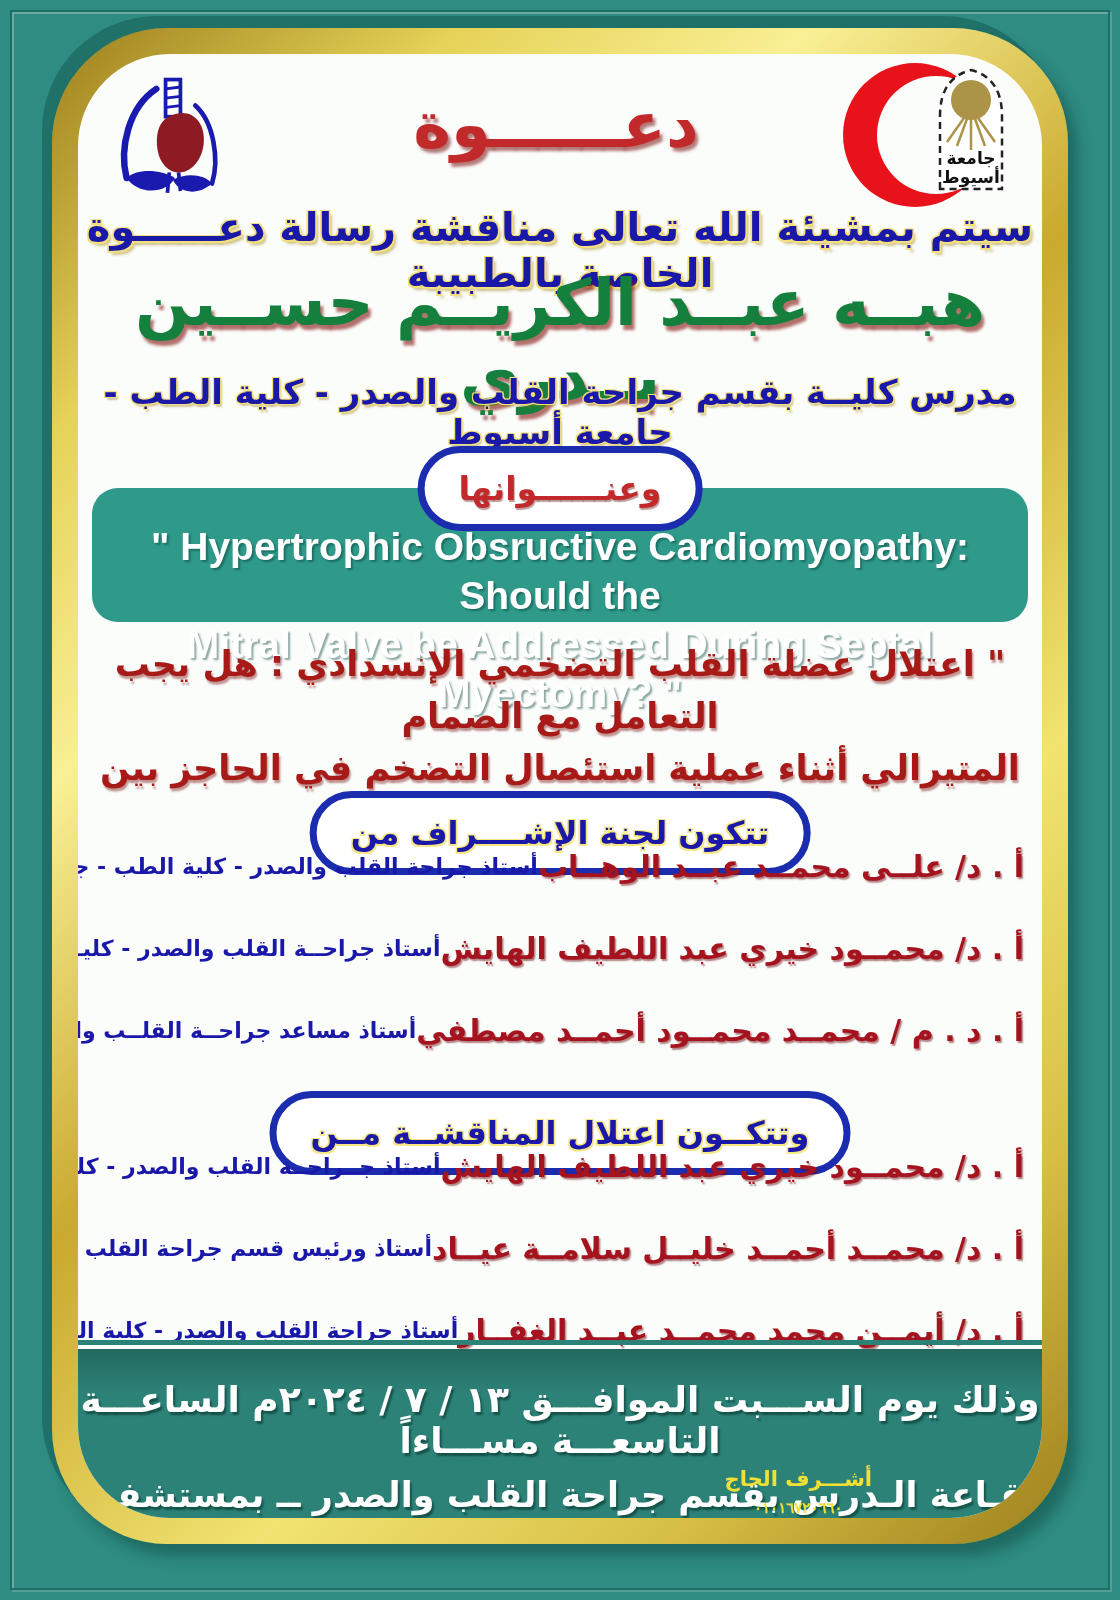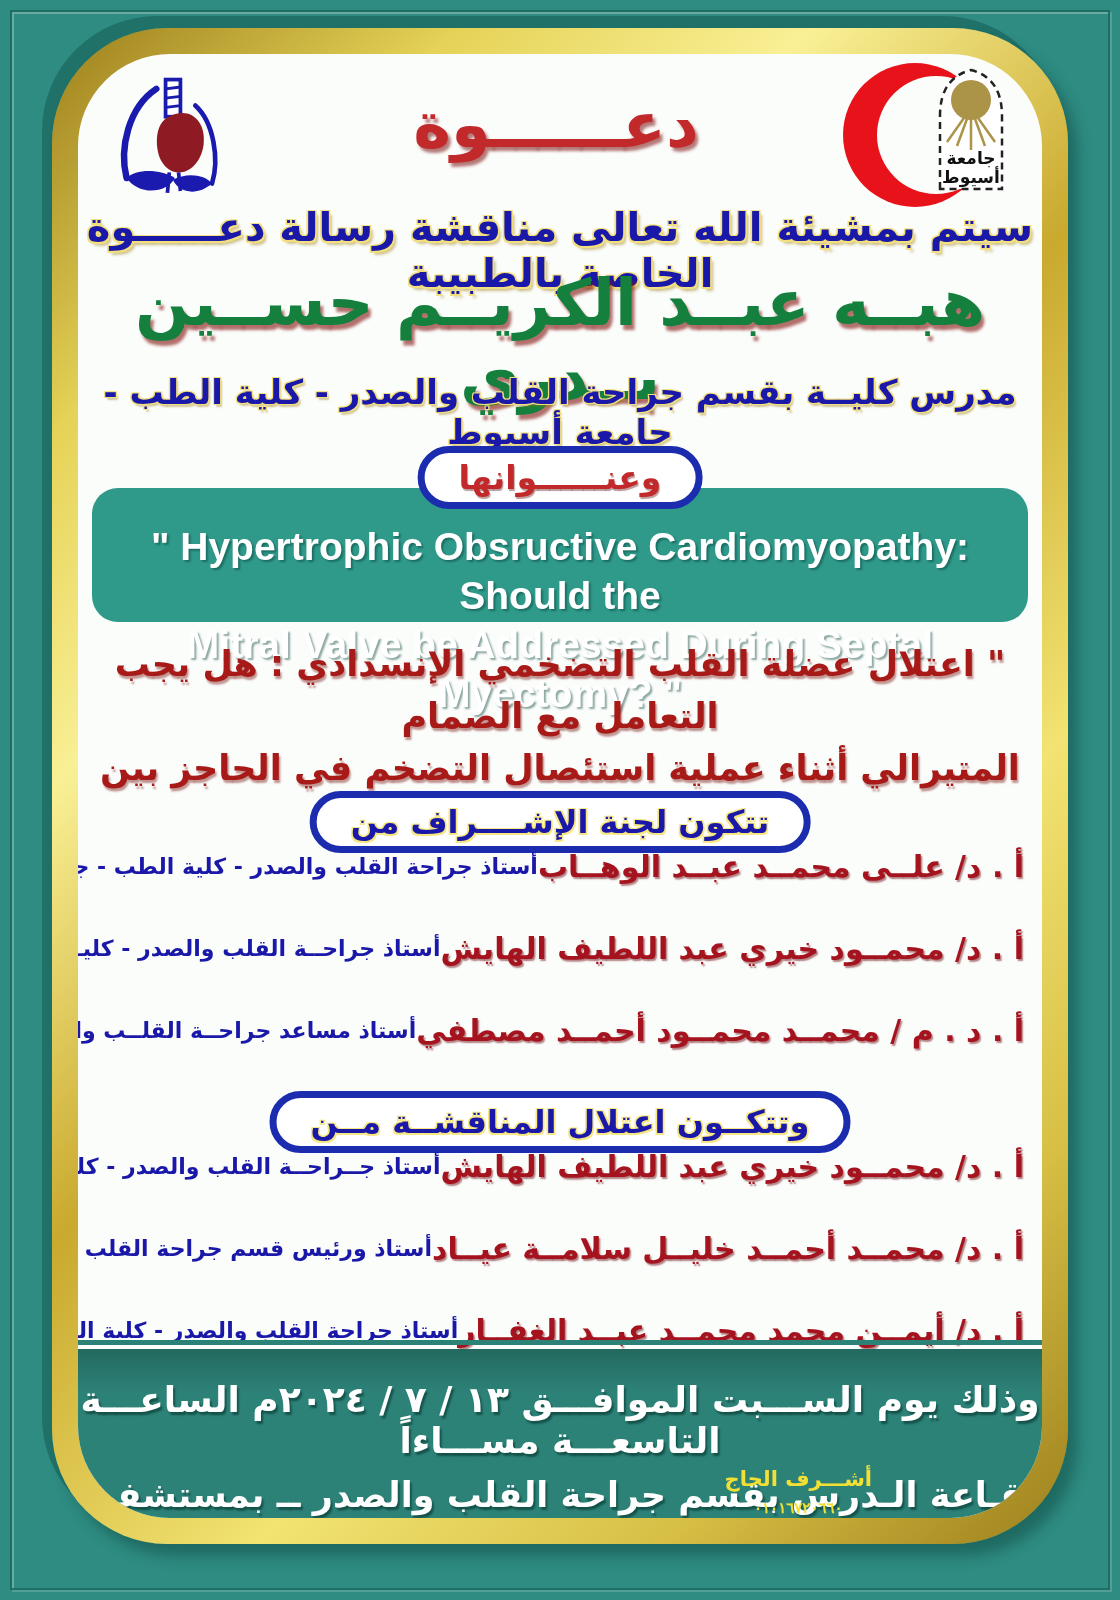--- a/index.html
+++ b/index.html
@@ -50,21 +50,21 @@
   }
   .candidate-position{
     position:absolute;left:0;right:0;top:318px;text-align:center;
     font-size:34px;font-weight:bold;color:#1a18a8;
     text-shadow:1.2px 1.2px 0 #f3df7e,-1.2px -1.2px 0 #f3df7e,1.2px -1.2px 0 #f3df7e,-1.2px 1.2px 0 #f3df7e,2px 3px 2px rgba(150,120,0,.4);
   }
   
   .capsule{
     position:absolute;left:50%;transform:translateX(-50%);
     background:#ffffff;border:7px solid #1b2dae;border-radius:48px;
-    padding:5px 34px;white-space:nowrap;
+    padding:16px 34px;white-space:nowrap;
     font-weight:bold;text-align:center;
   }
   .cap-title{top:392px;z-index:5;font-size:33px;color:#c2292b;text-shadow:1px 2px 1px rgba(90,10,10,.4);}
   .cap-blue{font-size:32px;color:#1a18a8;
     text-shadow:1.5px 1.5px 0 #f7e784,-1.5px -1.5px 0 #f7e784,1.5px -1.5px 0 #f7e784,-1.5px 1.5px 0 #f7e784;margin-top:45px;}
   .cap-supervision{top:692px;}
   .cap-discussion{top:992px;}
   .en-box{
     position:absolute;left:14px;right:14px;top:434px;height:134px;
     background:#2f998a;border-radius:26px;

